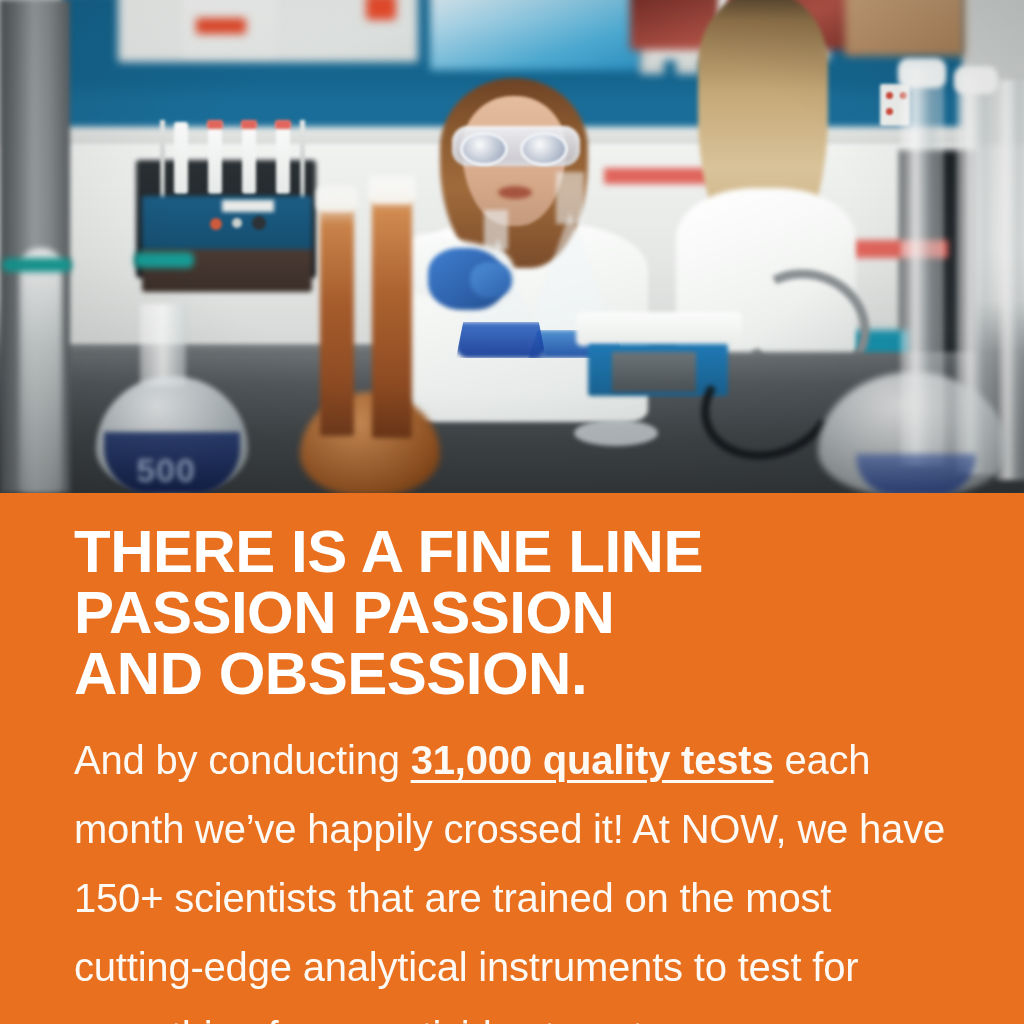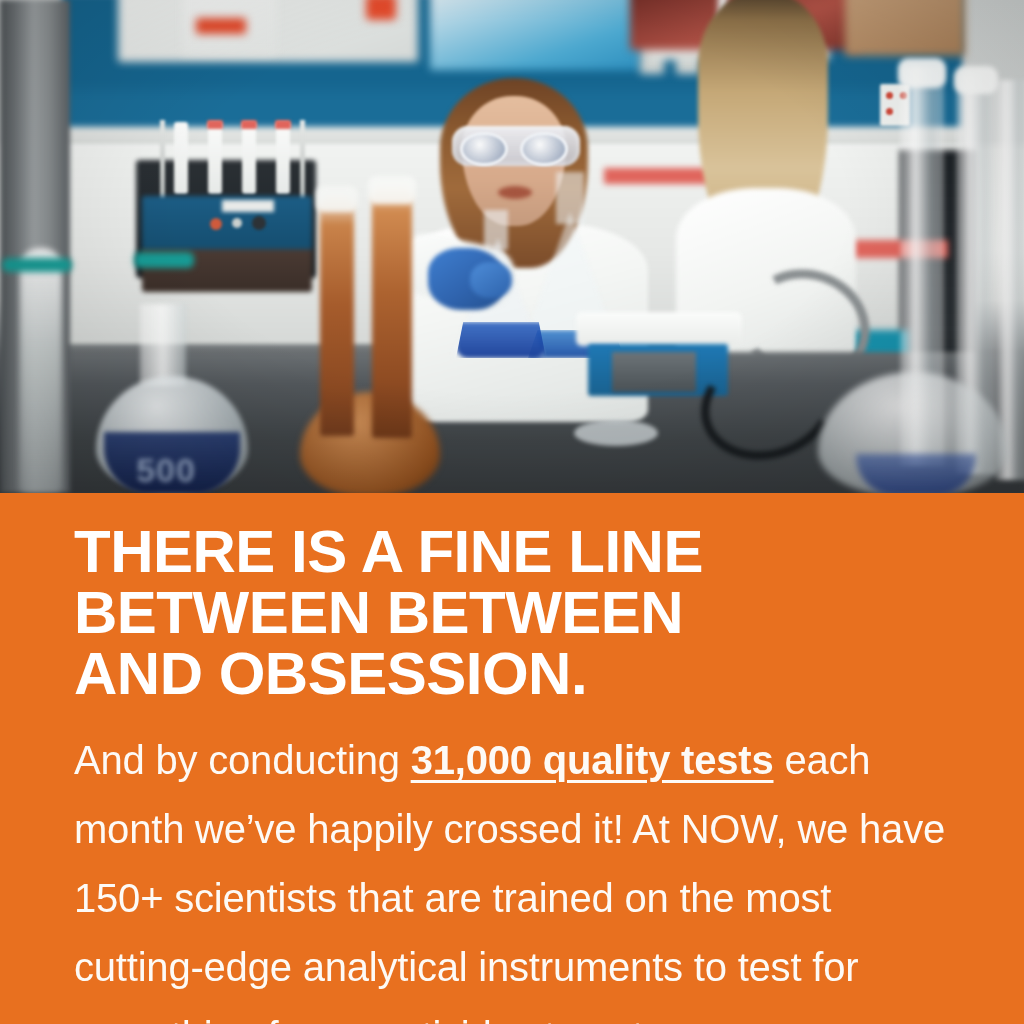--- a/index.html
+++ b/index.html
@@ -501,19 +501,19 @@
     <div class="f500-neck"></div>
     <div class="f500"></div>
     <div class="f500-liquid"></div>
     <div class="f500-label">500</div>
 
     <div class="vignette"></div>
   </div>
 
   <div class="panel">
     <h1 class="headline">THERE IS A FINE LINE
-BETWEEN BETWEEN
+PASSION PASSION
 AND OBSESSION.</h1>
 
     <p class="body-copy"><span>And by conducting </span><b>31,000 quality tests</b><span> each month we’ve happily crossed it! At NOW, we have 150+ scientists that are trained on the most cutting-edge analytical instruments to test for everything from pesticides to potency.</span></p>
   </div>
 
 </div>
 
 </body></html>

